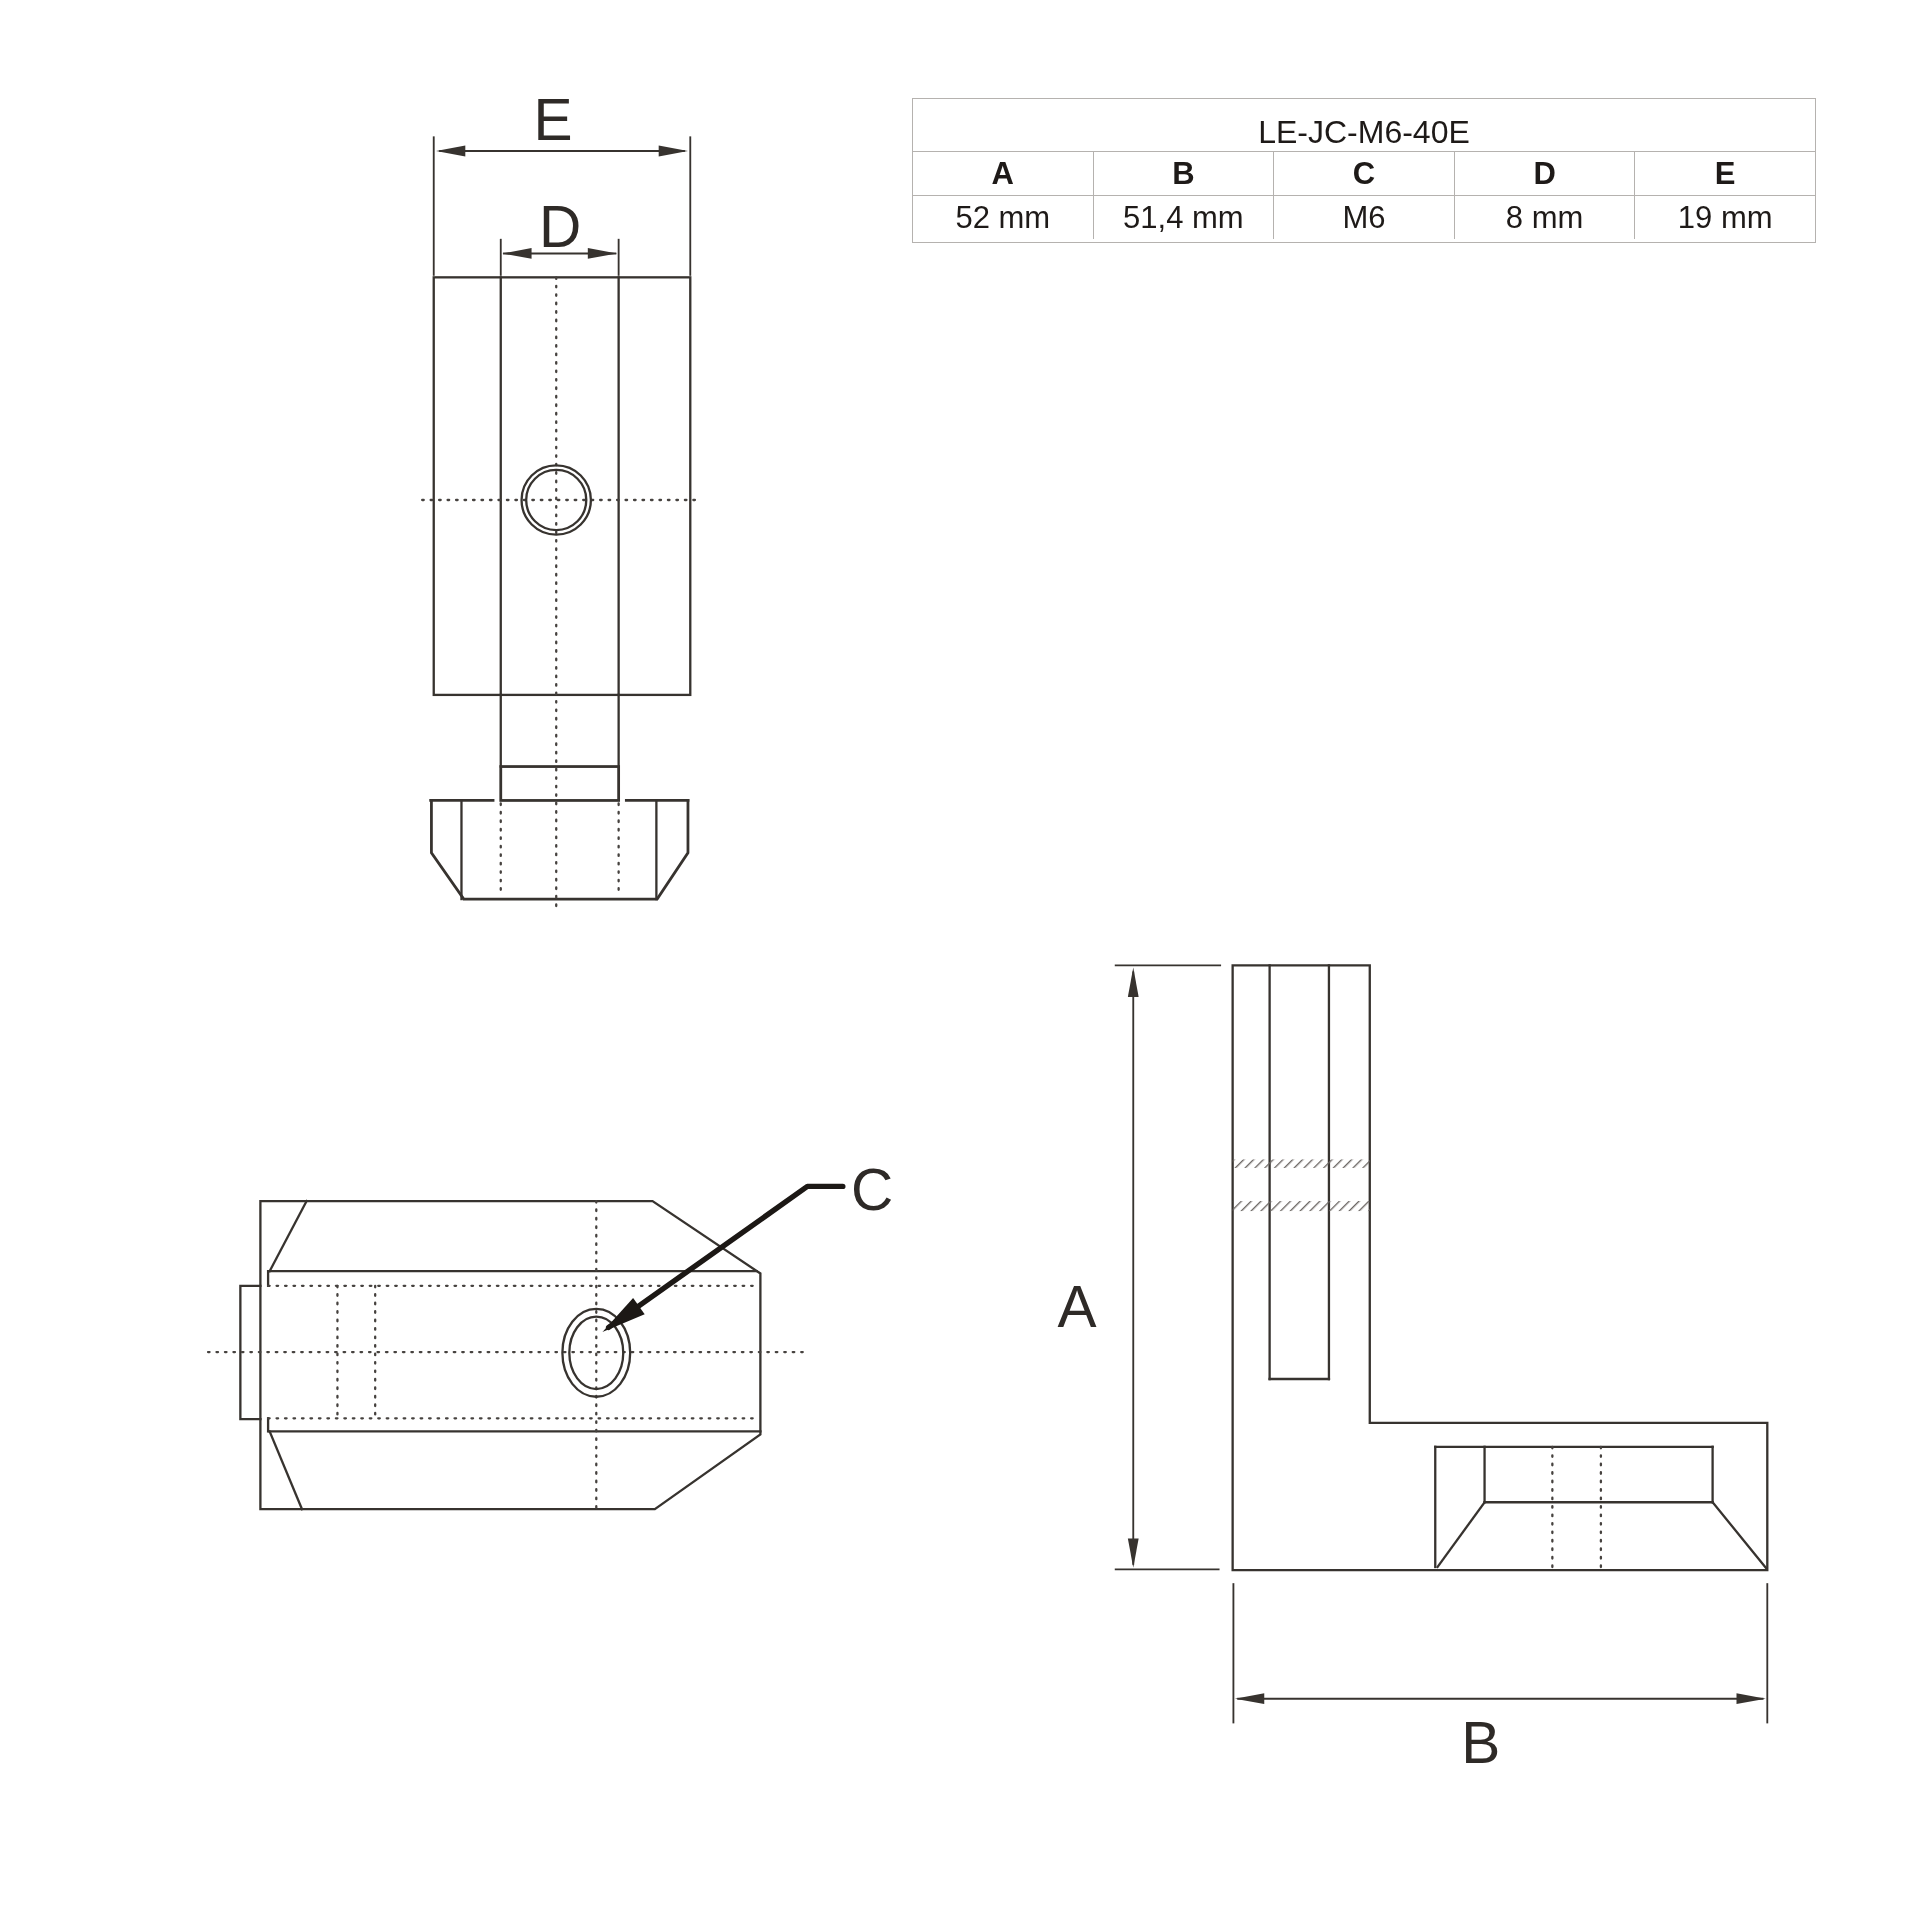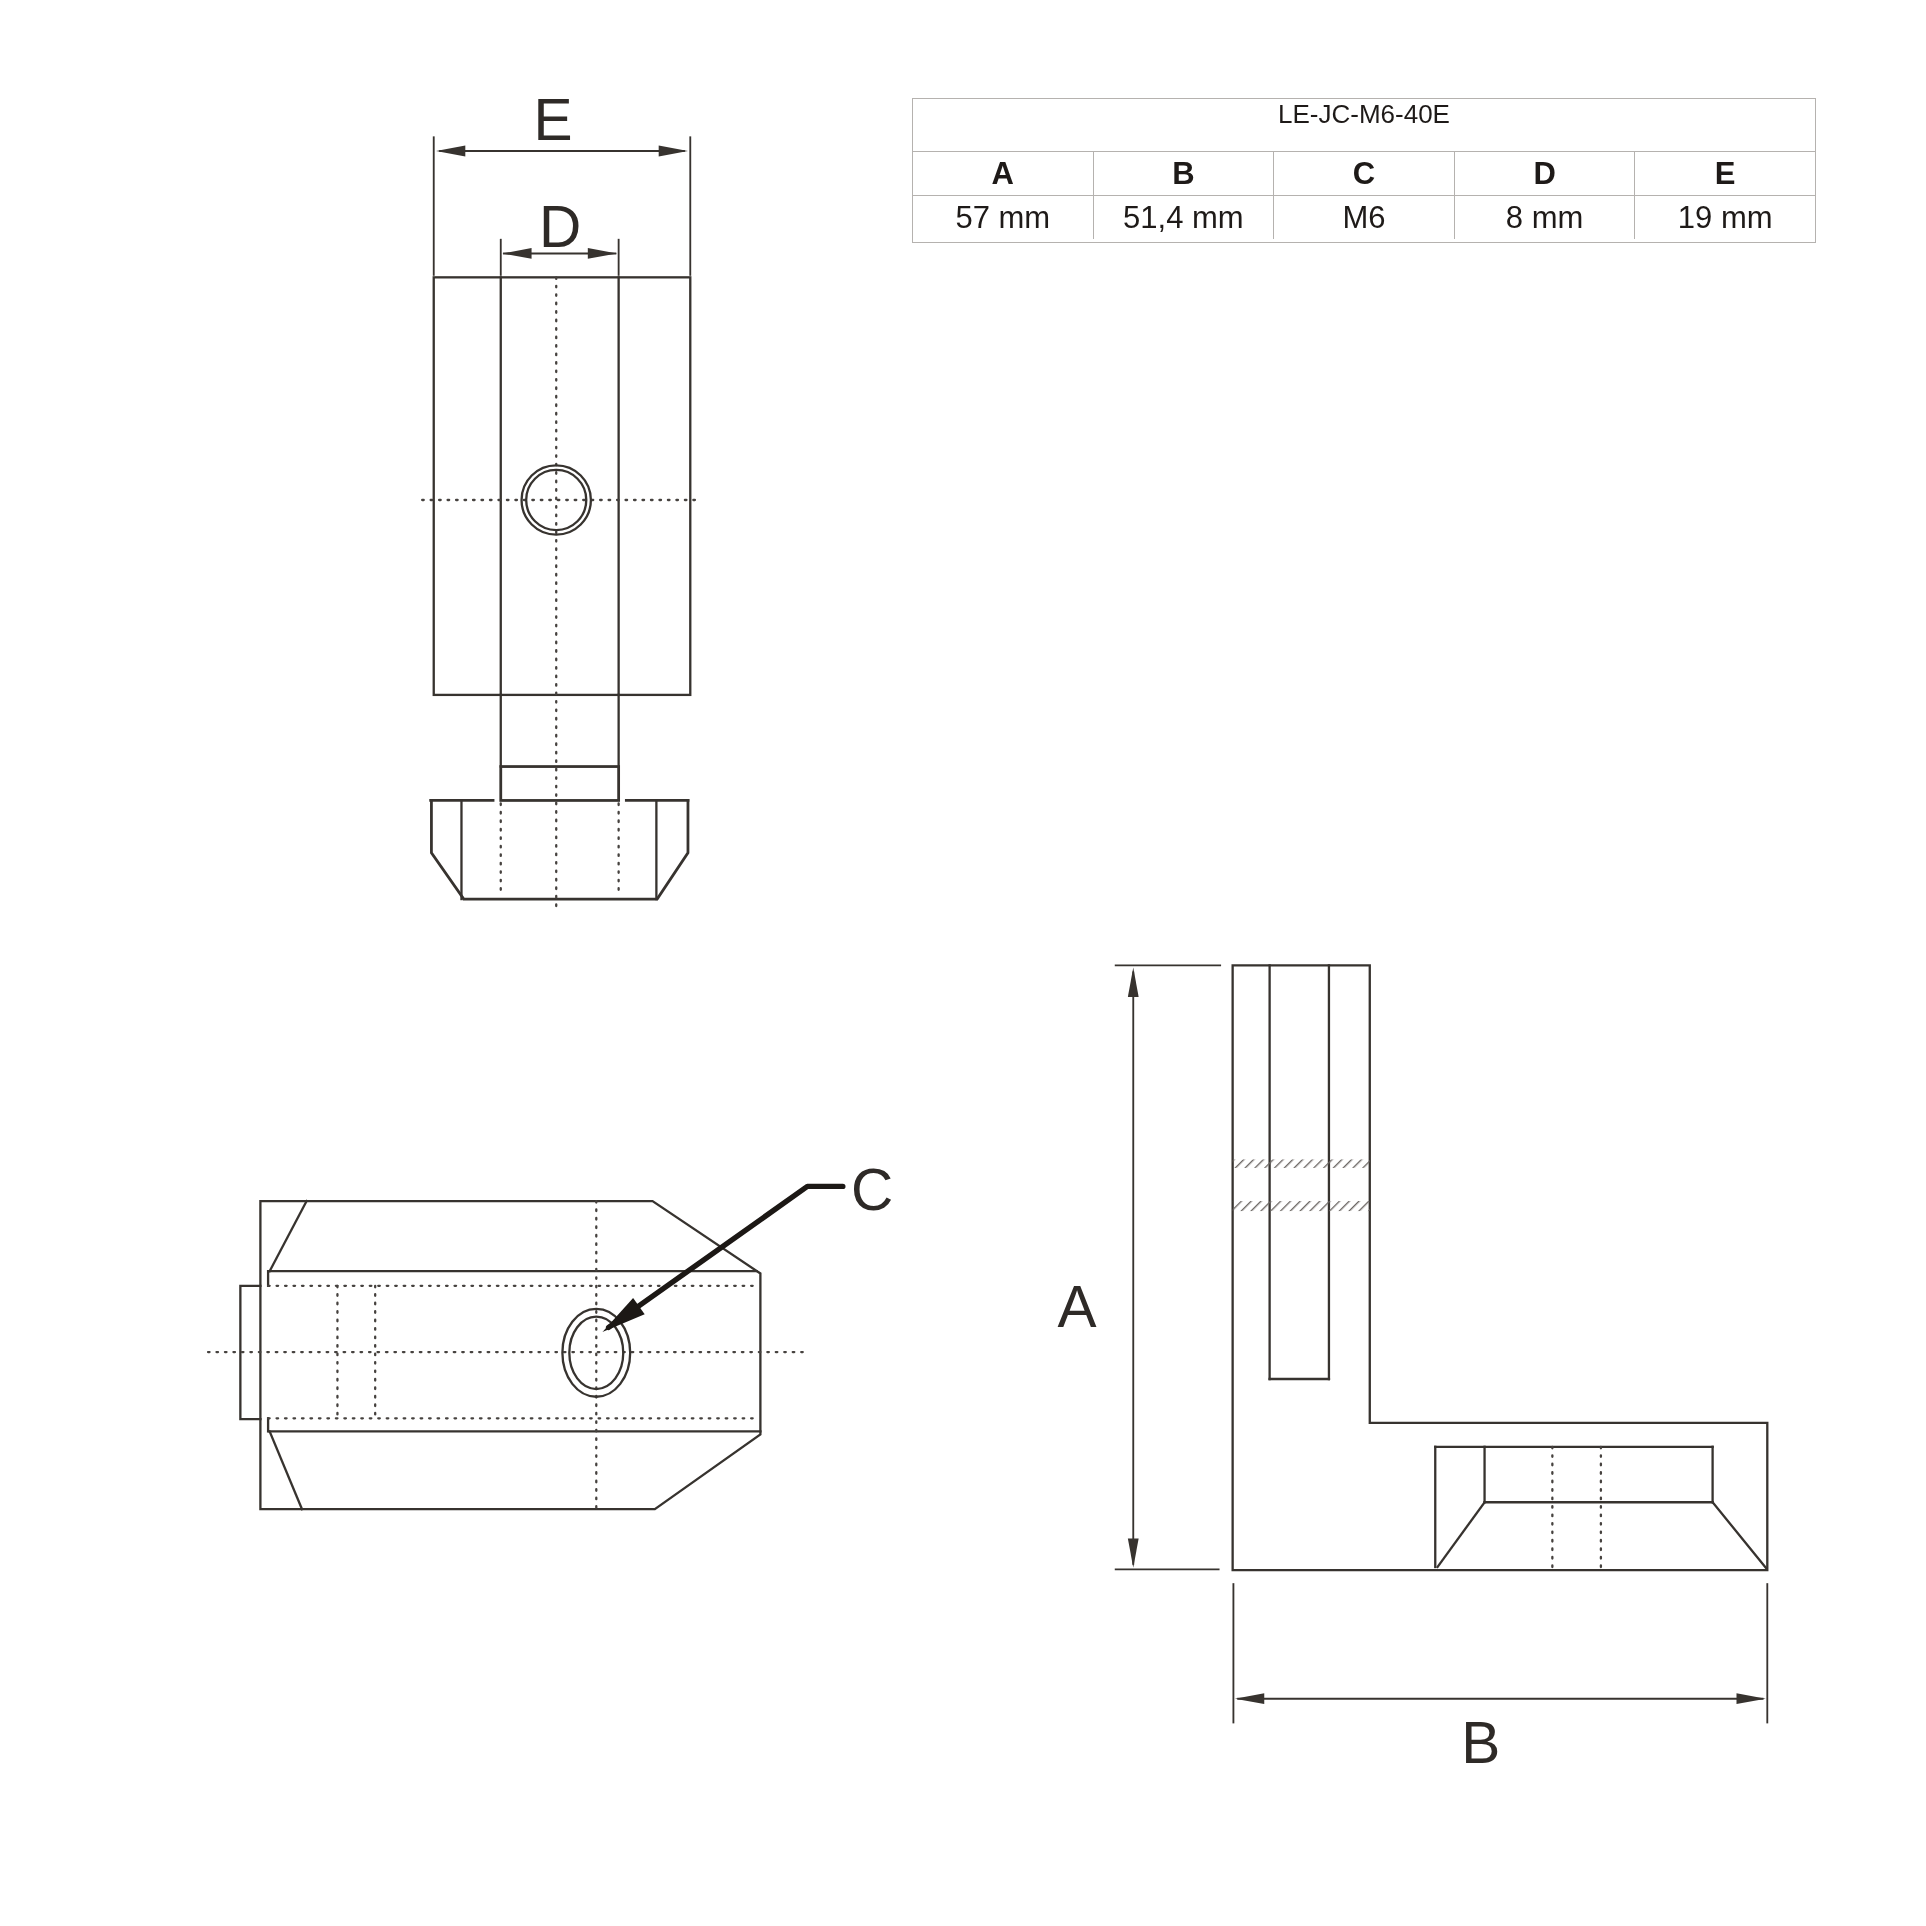--- a/index.html
+++ b/index.html
@@ -20,22 +20,22 @@
   .leader{stroke:#1c1815;stroke-width:7;fill:none;stroke-linecap:round;stroke-linejoin:round;}
   .leader-arrow{fill:#1c1815;stroke:none;}
 
   
   #spec-table{
     position:absolute;left:912px;top:98px;width:904px;height:145px;
     border:1.5px solid #b5b2af;box-sizing:border-box;background:#fff;
     display:flex;flex-direction:column;color:#1e1a18;
   }
   .t-row{display:flex;flex:0 0 auto;box-sizing:border-box;}
-  .t-title{height:53px;border-bottom:1.5px solid #b5b2af;align-items:flex-start;justify-content:center;
-    font-size:26px;display:flex;}
+  .t-title{height:53px;border-bottom:1.5px solid #b5b2af;align-items:flex-end;justify-content:center;
+    font-size:32px;display:flex;}
   .t-head{height:44px;border-bottom:1.5px solid #b5b2af;}
   .t-vals{height:43px;}
   .t-cell{flex:1 1 0;display:flex;align-items:center;justify-content:center;
     border-right:1.5px solid #b5b2af;box-sizing:border-box;font-size:31px;}
   .t-cell:last-child{border-right:none;}
   .t-head .t-cell{font-weight:bold;}
 </style>
 </head>
 <body>
 
@@ -47,21 +47,21 @@
       <span>LE-JC-M6-40E</span>
     </div>
     <div class="t-row t-head">
       <div class="t-cell">A</div>
       <div class="t-cell">B</div>
       <div class="t-cell">C</div>
       <div class="t-cell">D</div>
       <div class="t-cell">E</div>
     </div>
     <div class="t-row t-vals">
-      <div class="t-cell">57 mm</div>
+      <div class="t-cell">52 mm</div>
       <div class="t-cell">51,4 mm</div>
       <div class="t-cell">M6</div>
       <div class="t-cell">8 mm</div>
       <div class="t-cell">19 mm</div>
     </div>
   </div>
 
   
   <svg width="1926" height="1926" viewBox="0 0 2500 2500">
     <defs>

